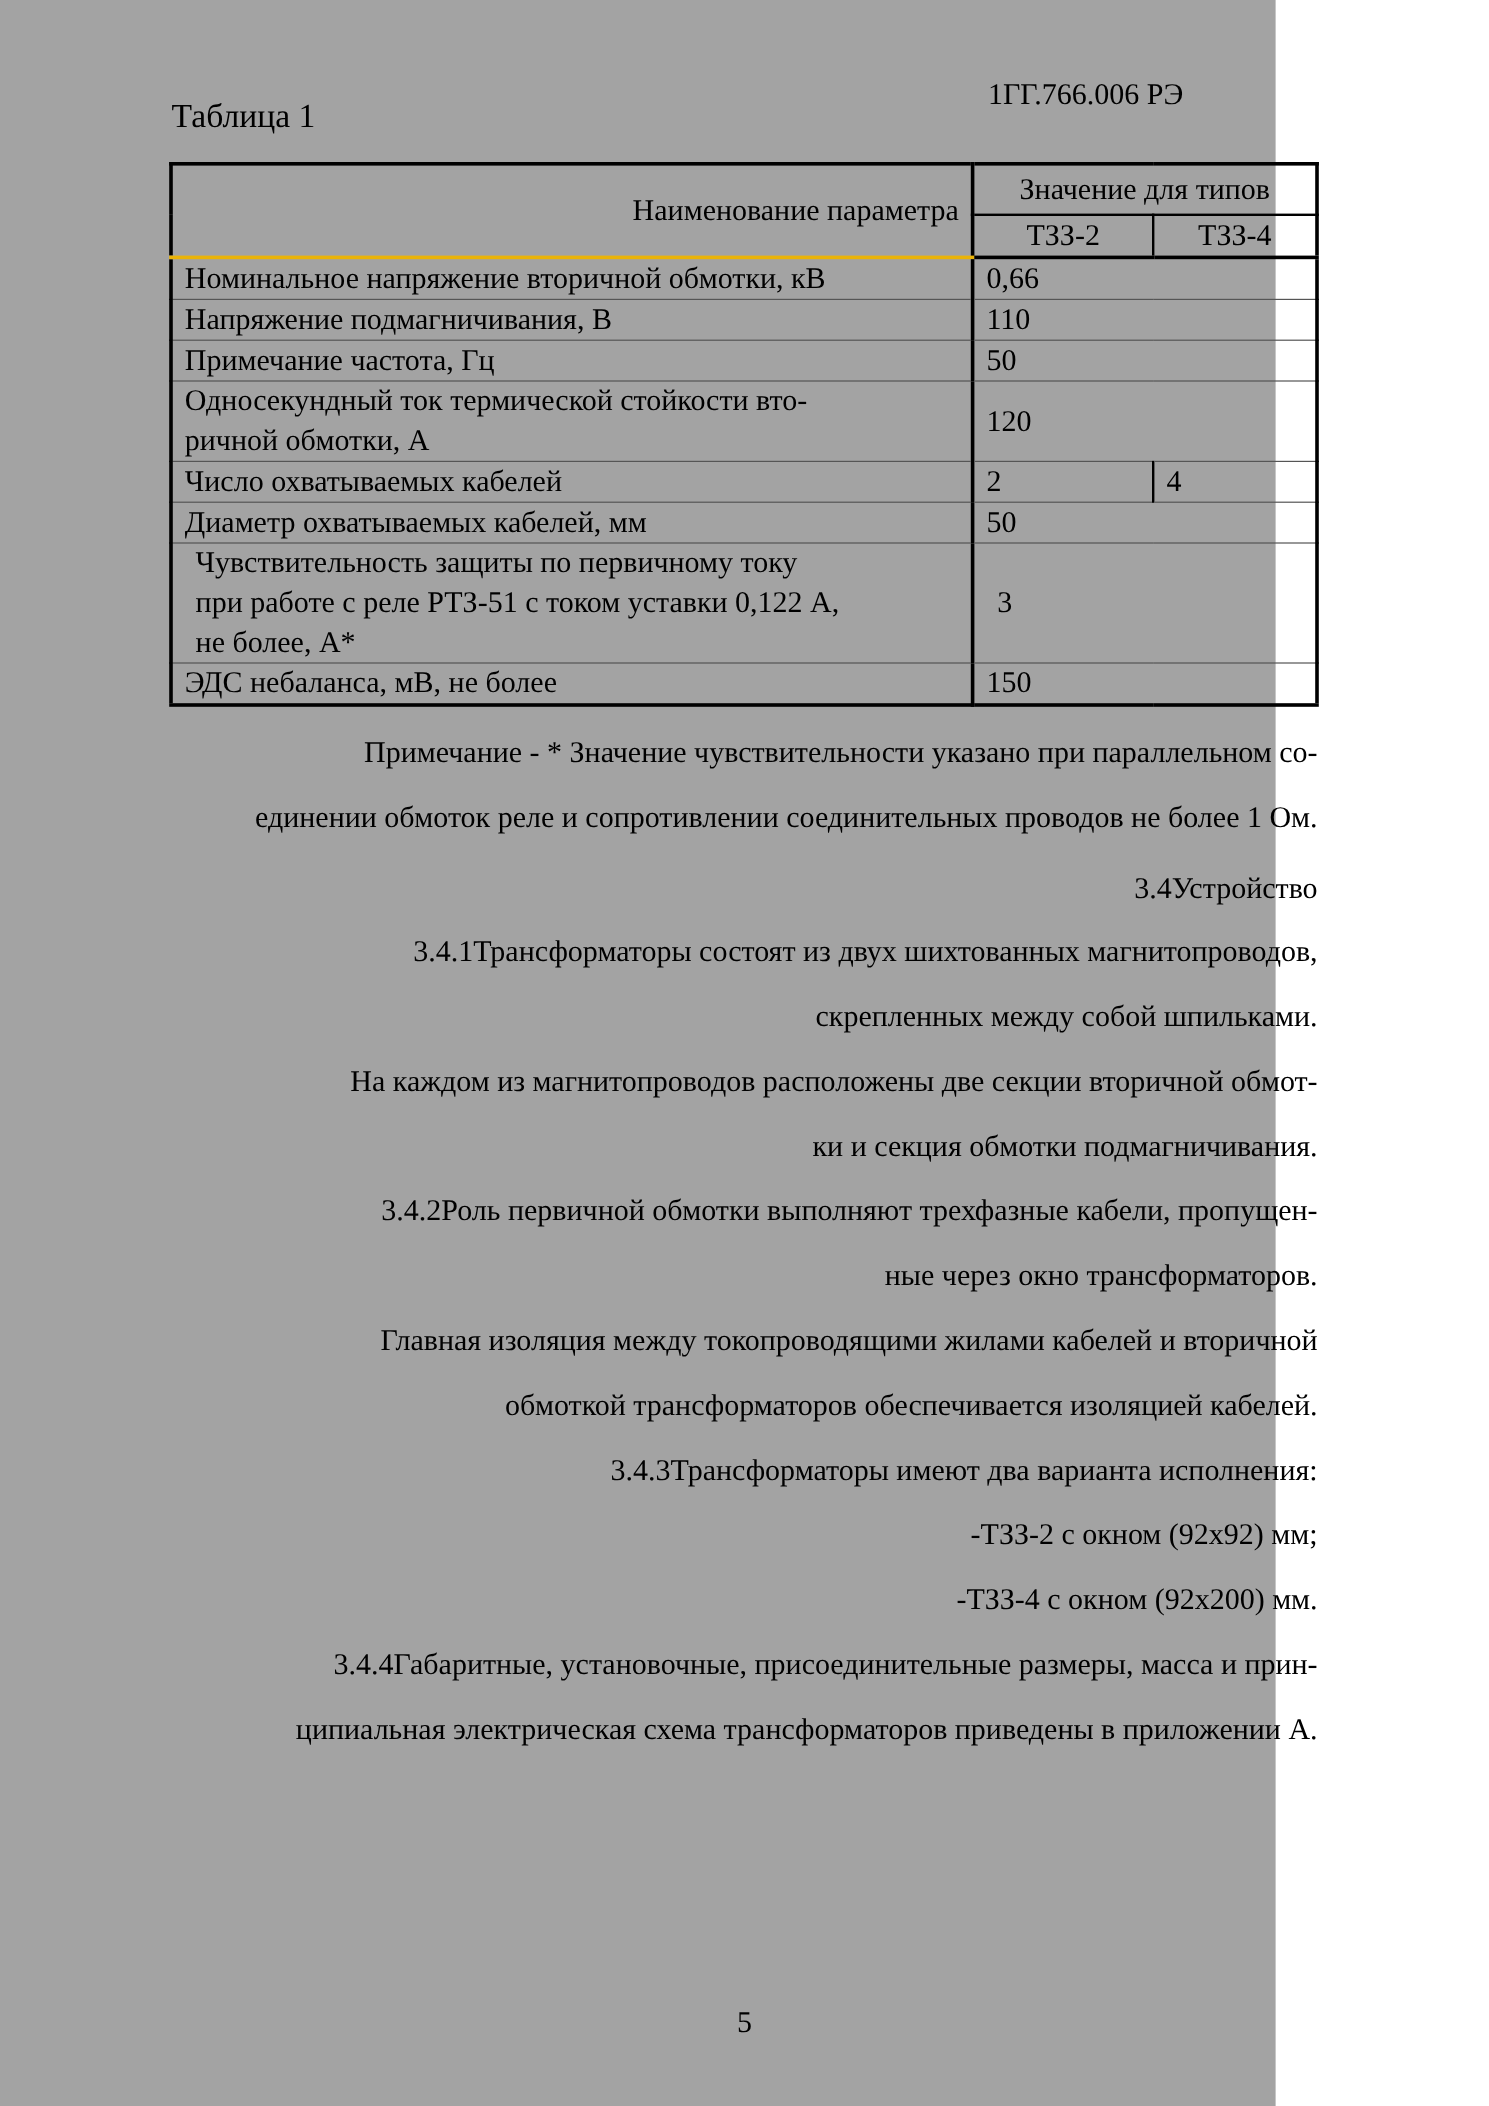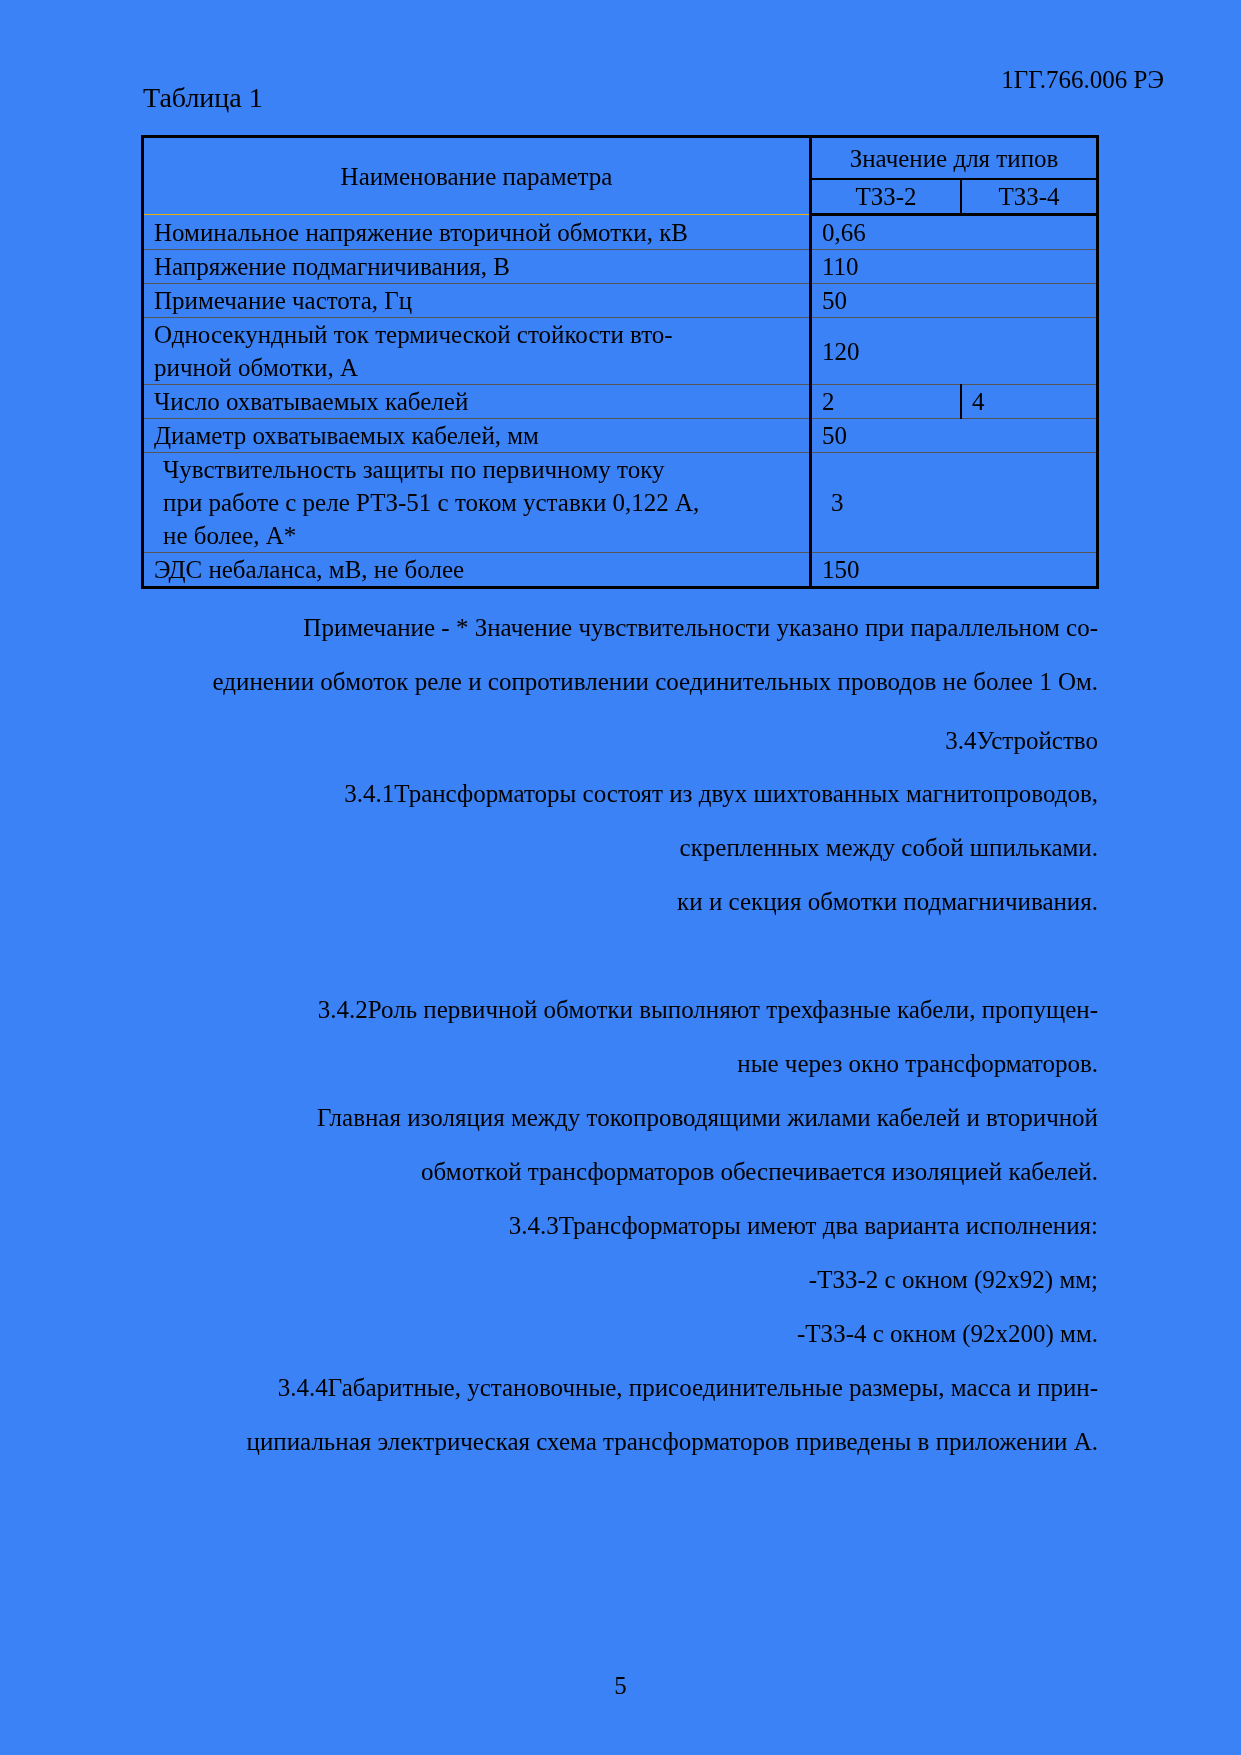--- a/index.html
+++ b/index.html
@@ -1,35 +1,35 @@
 <!DOCTYPE html>
 <html><head>
 <meta charset="utf-8">
 <style>
   html, body { margin: 0; padding: 0; background: #ffffff; }
   body {
     width: 1241px; height: 1755px; position: relative; overflow: hidden;
     font-family: "Liberation Serif", "DejaVu Serif", serif;
     color: #000;
   }
-  .page { position: absolute; left: 0; top: 0; width: 1241px; height: 1755px; background: #3b82f6; }
+  .page { position: absolute; left: 0; top: 0; width: 1063px; height: 1755px; background: #a3a3a3; }
   .doc-code { position: absolute; top: 66px; right: 77px; font-size: 25px; }
   .table-caption { position: absolute; left: 143px; top: 82px; font-size: 28px; }
 
   table.param-table {
     position: absolute; left: 141px; top: 135px; width: 958px;
     border-collapse: collapse; font-size: 25px; line-height: 33px;
     border: 3px solid #000;
   }
   table.param-table td, table.param-table th {
     border: 1px solid #555; padding: 0 10px; font-weight: normal; vertical-align: middle;
   }
   table.param-table .col-name { width: 636px; text-align: left; }
   table.param-table .val { text-align: left; }
-  table.param-table th.head-name { text-align: center; border-right: 3px solid #000; border-bottom: 1px solid #eab308; font-family: Liberation Serif, serif; }
+  table.param-table th.head-name { text-align: right; border-right: 3px solid #000; border-bottom: 3px solid #eab308; font-family: Liberation Serif, serif; }
   table.param-table th.head-group { text-align: center; height: 40px; border-bottom: 2px solid #000; }
   table.param-table th.head-type { text-align: center; height: 33px; border-bottom: 3px solid #000; }
   table.param-table th.head-type.first { border-right: 2px solid #000; width: 128px; margin-top: 14px; }
   table.param-table td.col-name { border-right: 3px solid #000; }
   table.param-table td.split-left { border-right: 2px solid #000; }
   table.param-table tr.row td { height: 33px; }
   table.param-table tr.row.tall2 td { height: 66px; }
   table.param-table tr.row.tall3 td { height: 99px; padding-left: 19px; }
   table.param-table tr.row.last td { border-bottom: 3px solid #000; }
 
@@ -113,20 +113,21 @@
       <span class="num">3.4</span><span>Устройство</span>
     </span>
   </div>
 
   <div class="para" style="top:767px">
     <span class="line indent"><span class="num">3.4.1</span><span>Трансформаторы состоят из двух шихтованных магнитопроводов,</span></span>
     <span class="line">скрепленных между собой шпильками.</span>
   </div>
 
   <div class="para" style="top:875px">
+    <span class="line indent">На каждом из магнитопроводов расположены две секции вторичной обмот-</span>
     <span class="line">ки и секция обмотки подмагничивания.</span>
   </div>
 
   <div class="para" style="top:983px">
     <span class="line indent"><span class="num">3.4.2</span><span>Роль первичной обмотки выполняют трехфазные кабели, пропущен-</span></span>
     <span class="line">ные через окно трансформаторов.</span>
   </div>
 
   <div class="para" style="top:1091px">
     <span class="line indent">Главная изоляция между токопроводящими жилами кабелей и вторичной</span>

